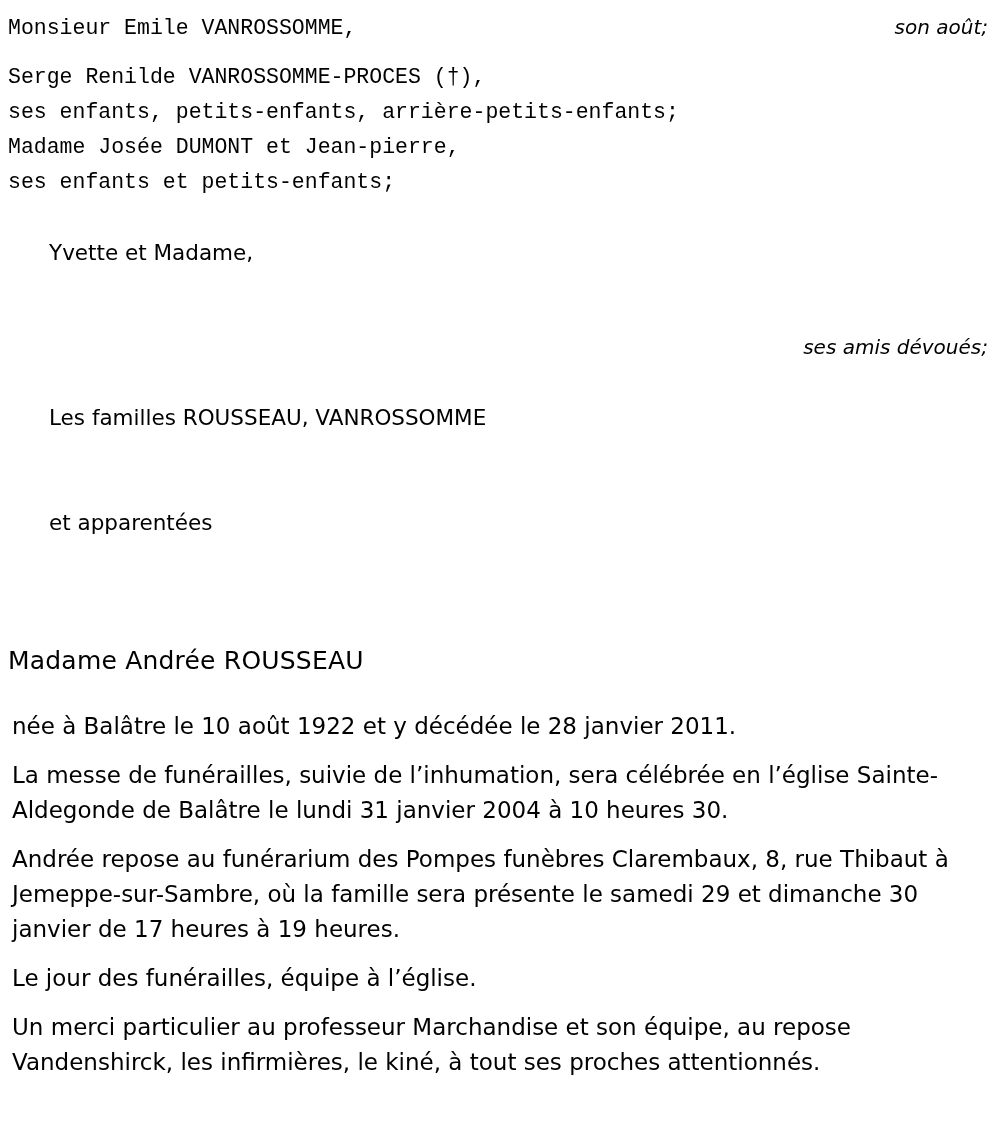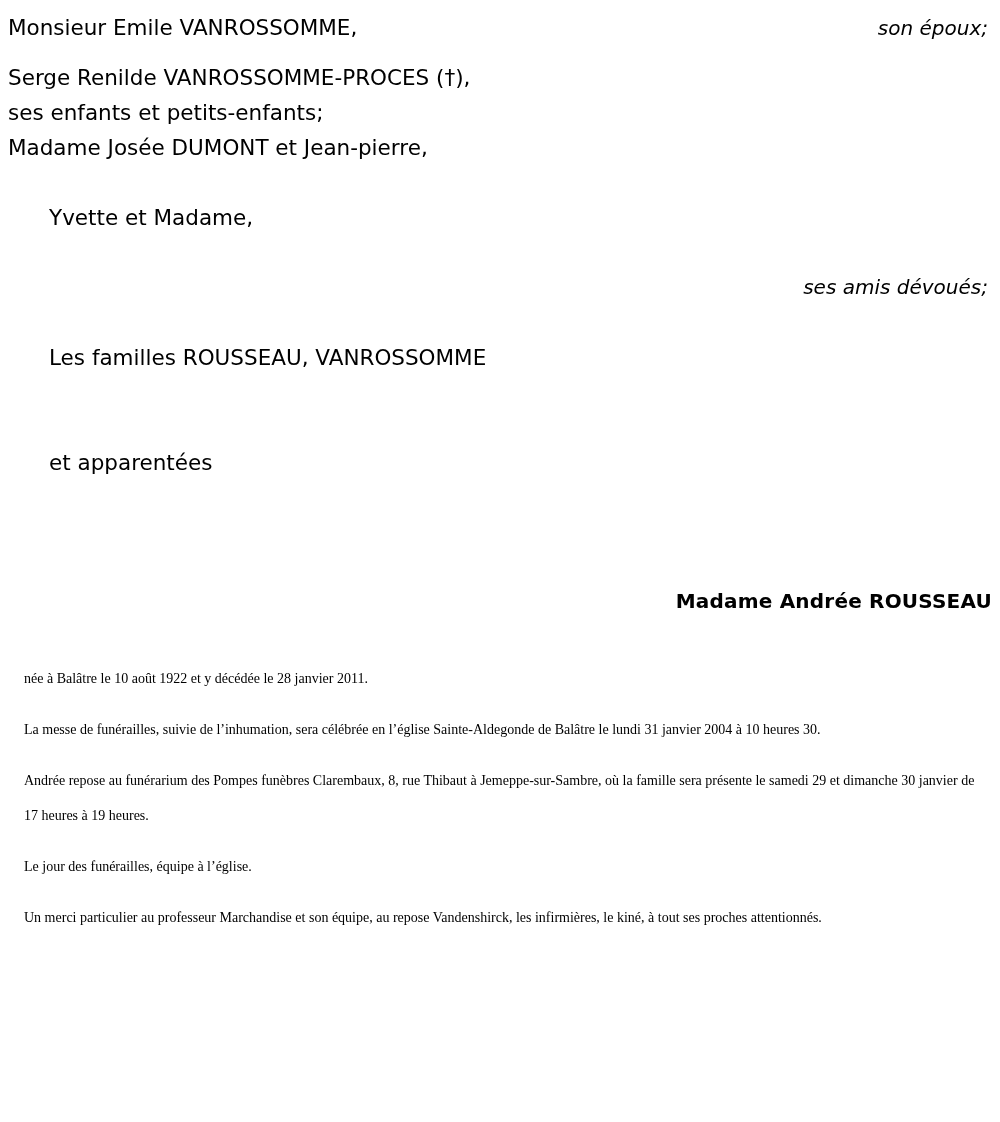--- a/index.html
+++ b/index.html
@@ -27,84 +27,88 @@
     white-space: pre;
   }
   .row {
     display: flex;
     align-items: baseline;
     justify-content: space-between;
     width: 100%;
   }
   .row .left {
     flex: 0 1 auto;
+    font-family: Liberation Mono, monospace;
   }
   .row .right {
     flex: 0 0 auto;
     font-style: italic;
     font-size: 20px;
     padding-right: 4px;
   }
   .gap-sm { height: 14px; }
   .gap-md { height: 26px; }
   .gap-lg { height: 42px; }
   .deceased-name {
-    font-size: 20px;
-    font-weight: bold;
+    font-size: 25px;
+    font-weight: normal;
     line-height: 36px;
     letter-spacing: 0.2px;
-    text-align: right;
   }
   .para {
-    font-size: 14px;
+    font-size: 23px;
     line-height: 35px;
-    margin: 16px;
+    margin: 4px;
     max-width: 985px;
-    font-family: Liberation Serif, serif;
   }
   .para + .para { margin-top: 14px; }
   .block-announce {
     font-size: 21.5px;
     line-height: 35px;
   }
   .right-aligned-only {
     text-align: right;
     font-style: italic;
     font-size: 20px;
     padding-right: 4px;
     line-height: 35px;
+    margin-top: 25px;
   }
 </style>
 </head>
 <body>
 
 <div class="page">
 
   <div class="family-block">
 
     <div class="row line">
       <span class="left">Monsieur Emile VANROSSOMME,</span>
-      <span class="right">son époux;</span>
+      <span class="right">son août;</span>
     </div>
 
     <div class="gap-sm"></div>
 
     <div class="row line">
       <span class="left">Serge Renilde VANROSSOMME-PROCES (†),</span>
       <span class="right"></span>
     </div>
 
-
     <div class="row line">
-      <span class="left">ses enfants et petits-enfants;</span>
+      <span class="left">ses enfants, petits-enfants, arrière-petits-enfants;</span>
       <span class="right"></span>
     </div>
 
     <div class="row line">
       <span class="left">Madame Josée DUMONT et Jean-pierre,</span>
+      <span class="right"></span>
+    </div>
+
+    <div class="row line">
+      <span class="left">ses enfants et petits-enfants;</span>
       <span class="right"></span>
     </div>
 
 
     <div class="line">
       <span>Yvette et Madame,</span>
     </div>
 
     <div class="right-aligned-only">ses amis dévoués;</div>
 

